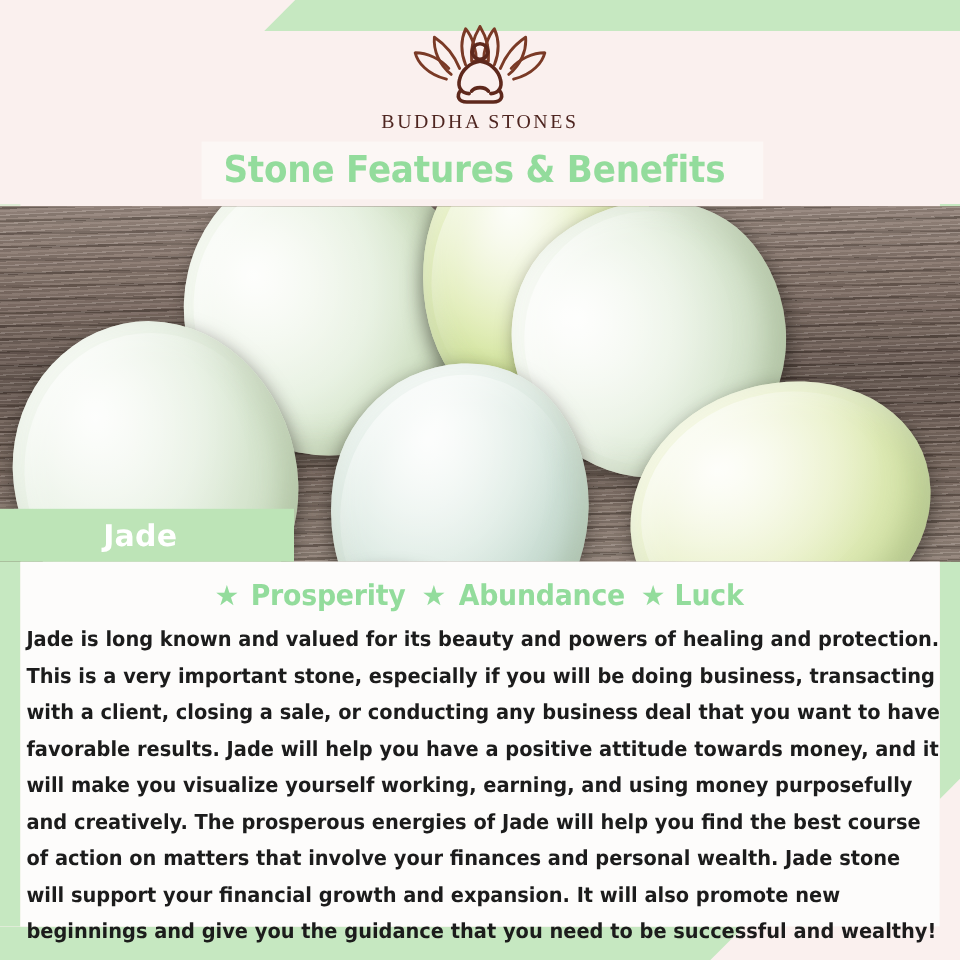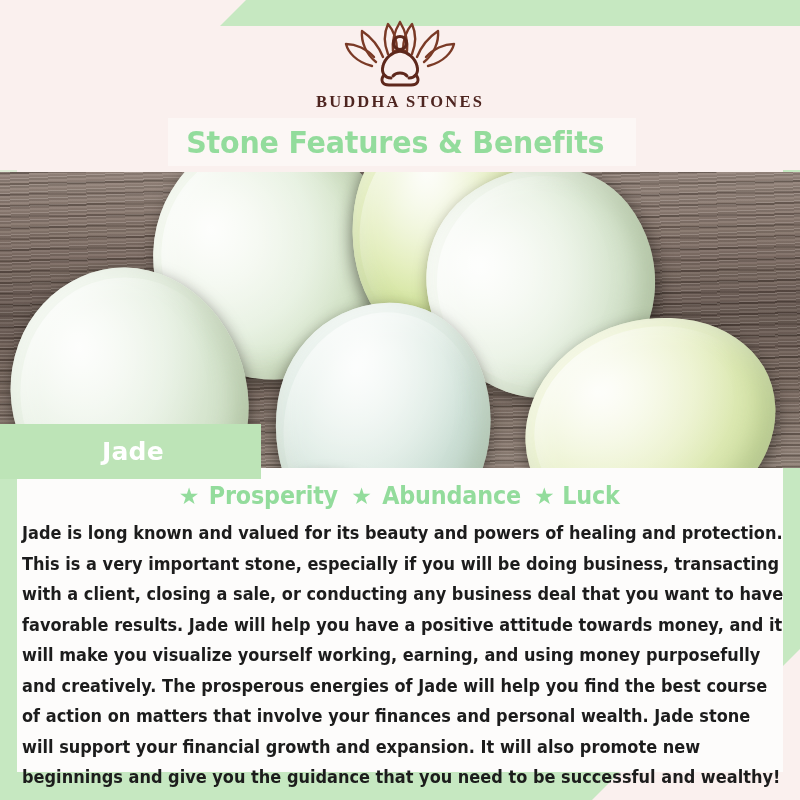--- a/index.html
+++ b/index.html
@@ -76,21 +76,21 @@
   #lotus-icon {
     display: block;
     margin: 0 auto;
   }
   #brand-name {
     margin-top: 2px;
     font-family: "Liberation Serif", serif;
     font-size: 16.5px;
     letter-spacing: 2.2px;
     color: #4e2520;
-    font-weight: 700;
+    font-weight: 400;
   }
 
   
   #title-banner {
     position: absolute;
     top: 118px;
     left: 168px;
     width: 468px;
     height: 48px;
     background: #fcf7f5;
@@ -193,26 +193,25 @@
     background: radial-gradient(ellipse at 40% 24%, #f1f6ef 0%, #dfebdb 50%, #c7d9bf 100%);
     border-radius: 50%;
   }
 
   
   #jade-label {
     position: absolute;
     top: 424px;
     left: 0;
     width: 245px;
-    height: 55px;
+    height: 44px;
     background: #bde4b7;
     display: flex;
     align-items: center;
     z-index: 4;
-    padding-left: 16px;
   }
   #jade-label-text {
     margin-left: 86px;
     font-family: "DejaVu Sans", sans-serif;
     font-weight: bold;
     font-size: 25px;
     color: #ffffff;
     letter-spacing: 0.2px;
   }
 

